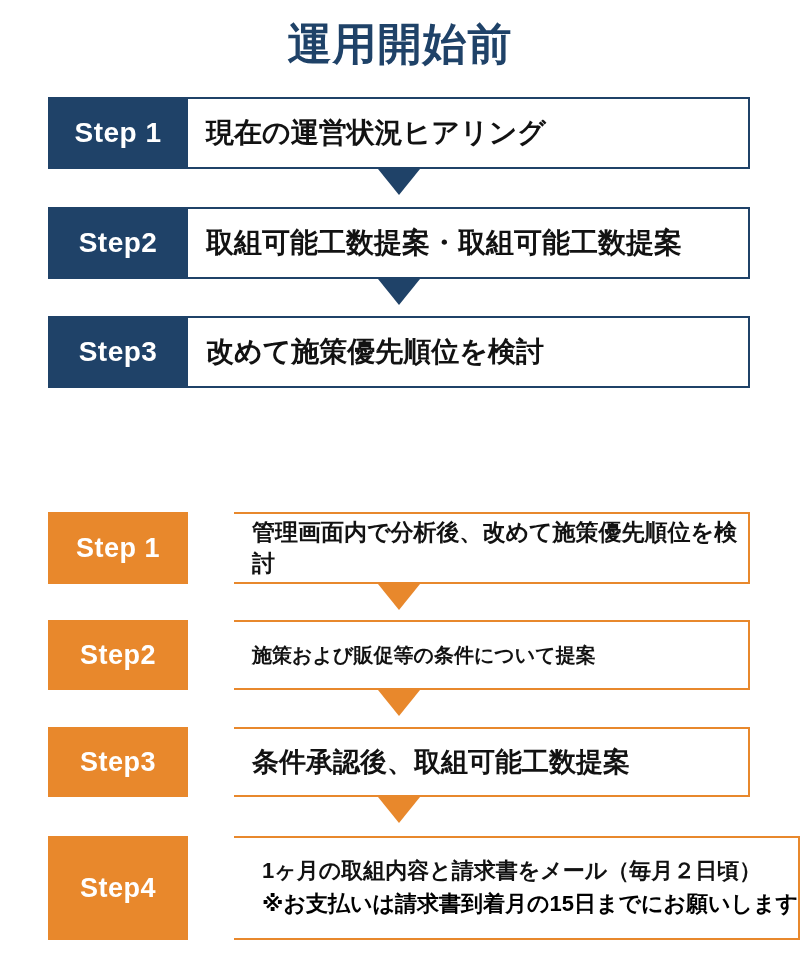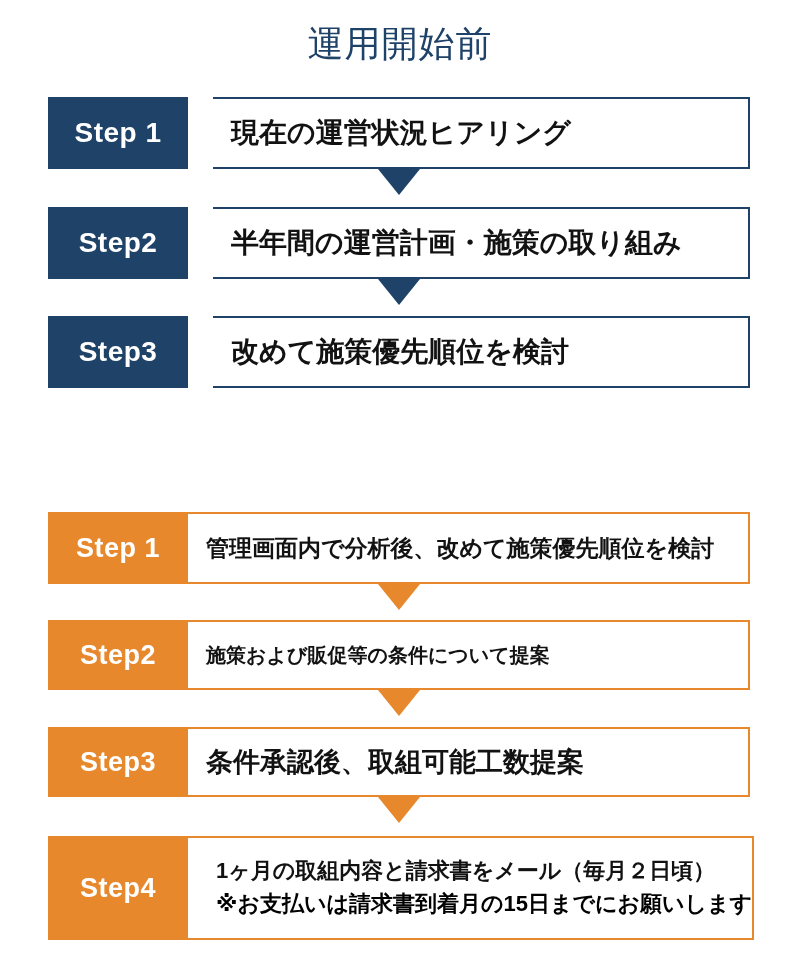--- a/index.html
+++ b/index.html
@@ -21,22 +21,22 @@
     height: 975px;
     background: #ffffff;
   }
 
   
   .section-title {
     position: absolute;
     left: 0;
     width: 800px;
     text-align: center;
-    font-weight: 400;
-    font-size: 36px;
+    font-weight: 700;
+    font-size: 44px;
     line-height: 44px;
     letter-spacing: 1px;
     white-space: nowrap;
   }
   .title-before { top: 22px; color: #1f4268; }
   .title-after  { top: 437px; color: #e8882c; }
 
   
   .flow-row {
     position: absolute;
@@ -63,25 +63,25 @@
     box-sizing: border-box;
     display: flex;
     flex-direction: column;
     justify-content: center;
     color: #121212;
     font-weight: 700;
   }
 
   
   .blue .step-badge { background: #1f4268; }
-  .blue .step-body  { border: 2px solid #1f4268; border-left: none; margin-left: 25px; }
+  .blue .step-body  { border: 2px solid #1f4268; border-left: none; }
 
   
   .orange .step-badge { background: #e8882c; }
-  .orange .step-body  { border: 2px solid #e8882c; border-left: none; }
+  .orange .step-body  { border: 2px solid #e8882c; border-left: none; margin-left: 46px; }
 
   
   .arrow {
     position: absolute;
     width: 0;
     height: 0;
     border-left: 21px solid transparent;
     border-right: 21px solid transparent;
   }
   .arrow-blue   { border-top: 26px solid #1f4268; }
@@ -140,21 +140,21 @@
   <div class="section-title title-before">運用開始前</div>
 
   <div class="flow-row blue" id="row-b1">
     <div class="step-badge">Step 1</div>
     <div class="step-body">現在の運営状況ヒアリング</div>
   </div>
   <div class="arrow arrow-blue" id="arw-b1"></div>
 
   <div class="flow-row blue" id="row-b2">
     <div class="step-badge">Step2</div>
-    <div class="step-body">半年間の運営計画・施策の取り組み</div>
+    <div class="step-body">取組可能工数提案・取組可能工数提案</div>
   </div>
   <div class="arrow arrow-blue" id="arw-b2"></div>
 
   <div class="flow-row blue" id="row-b3">
     <div class="step-badge">Step3</div>
     <div class="step-body">改めて施策優先順位を検討</div>
   </div>
 
 
   <div class="flow-row orange" id="row-o1">

